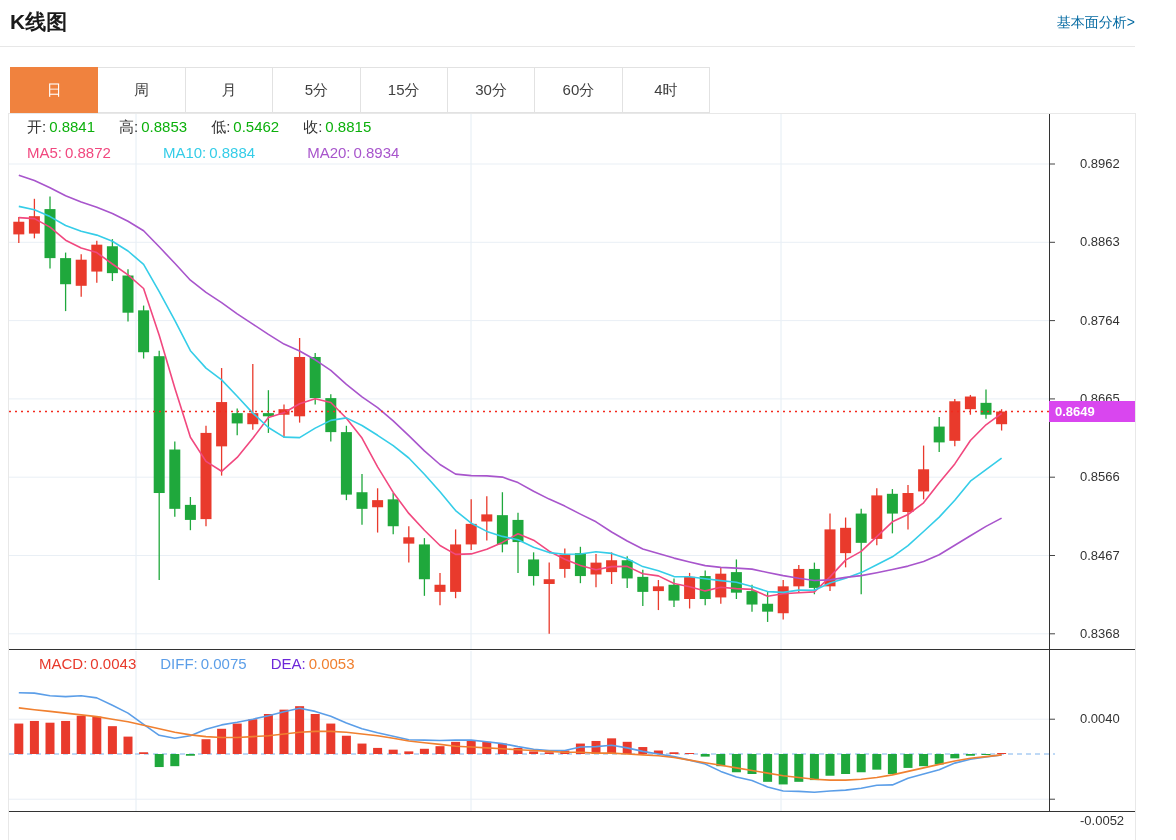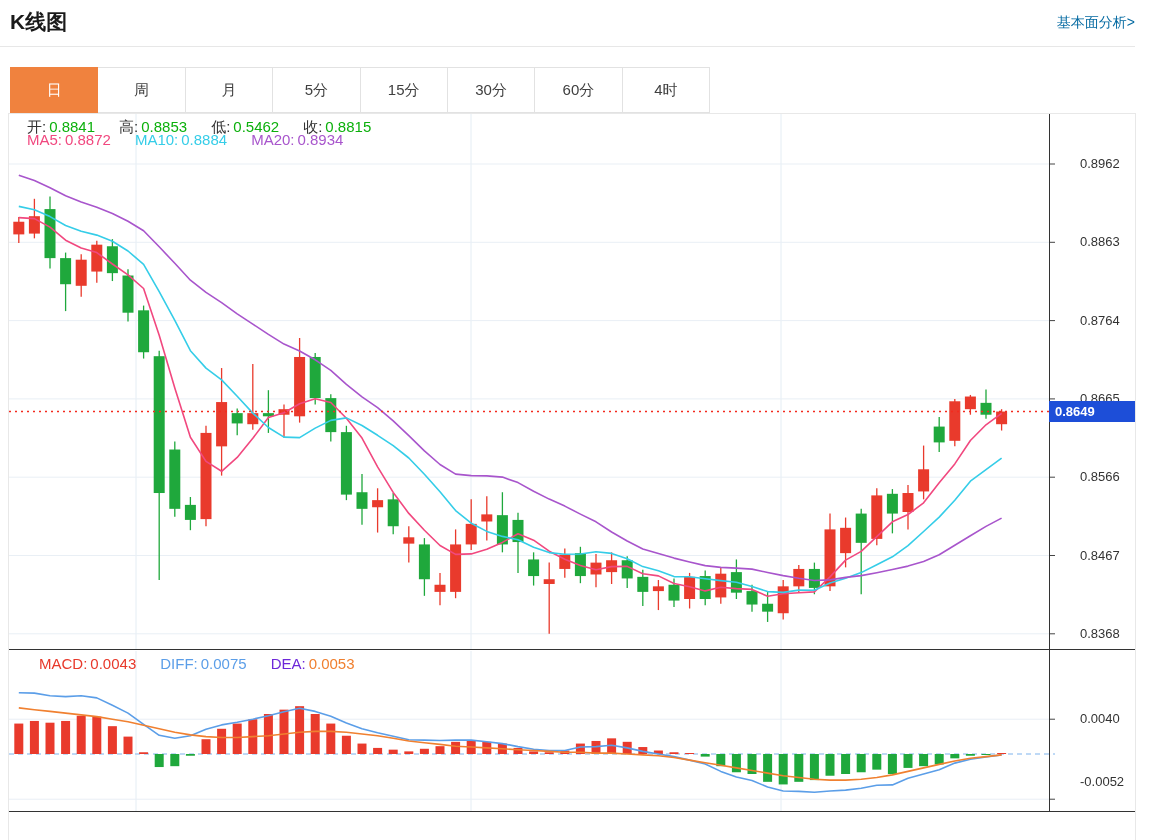--- a/index.html
+++ b/index.html
@@ -15,27 +15,27 @@
   .tab.active{background:#f0823e;border-color:#f0823e;color:#fff;z-index:1;}
   #chart{position:absolute;left:8px;top:113px;width:1128px;height:727px;box-sizing:border-box;
          border:1px solid #e8e8e8;border-bottom:none;overflow:hidden;}
   #chart svg{position:absolute;left:0;display:block;}
   #main-svg{top:0;}
   #macd-svg{top:537px;}
   .sep{position:absolute;left:0;width:1127px;height:1px;background:#333;}
   .sep1{top:535px;} .sep2{top:697px;}
   .axis-line{position:absolute;left:1040px;top:0;width:1px;height:697px;background:#333;}
   .ylabel{position:absolute;left:1047px;font-size:13px;color:#333;white-space:nowrap;margin-left:24px;}
-  .price-tag{position:absolute;left:1040px;top:287px;width:87px;height:21px;background:#1d4ed8;
+  .price-tag{position:absolute;left:1040px;top:287px;width:87px;height:21px;background:#d946ef;
              color:#fff;font-size:13px;font-weight:bold;line-height:21px;padding-left:6px;box-sizing:border-box;}
   .legend{position:absolute;display:flex;font-size:15px;white-space:nowrap;}
   .legend .li{margin-right:24px;}
   .legend .lab{margin-right:3px;}
   #ohlc-legend{left:18px;top:4px;}
-  #ma-legend{left:18px;top:17px;}
+  #ma-legend{left:18px;top:30px;gap:28px;}
   #macd-legend{left:30px;top:541px;}
   #kdj-legend{left:22px;top:703px;}
 </style>
 </head>
 <body>
 
 <h1 id="page-title">K线图</h1>
 <a id="analysis-link">基本面分析&gt;</a>
 <div id="divider"></div>
 
@@ -300,20 +300,20 @@
       <div class="ylabel" style="top: 42px;">0.8962</div>
       <div class="ylabel" style="top: 120.3px;">0.8863</div>
       <div class="ylabel" style="top: 198.6px;">0.8764</div>
       <div class="ylabel" style="top: 276.9px;">0.8665</div>
       <div class="ylabel" style="top: 355.2px;">0.8566</div>
       <div class="ylabel" style="top: 433.5px;">0.8467</div>
       <div class="ylabel" style="top: 511.8px;">0.8368</div>
     </div>
   <div id="macd-axis">
       <div class="ylabel" style="top: 597.217px;">0.0040</div>
-      <div class="ylabel" style="top: 660px;">-0.0052</div>
+      <div class="ylabel" style="top: 699px;">-0.0052</div>
     </div>
 
   <div class="sep sep1"></div>
   <div class="sep sep2"></div>
   <div class="axis-line"></div>
   <div class="price-tag" style="top: 287px;">0.8649</div>
 </div>
 
 </body></html>

